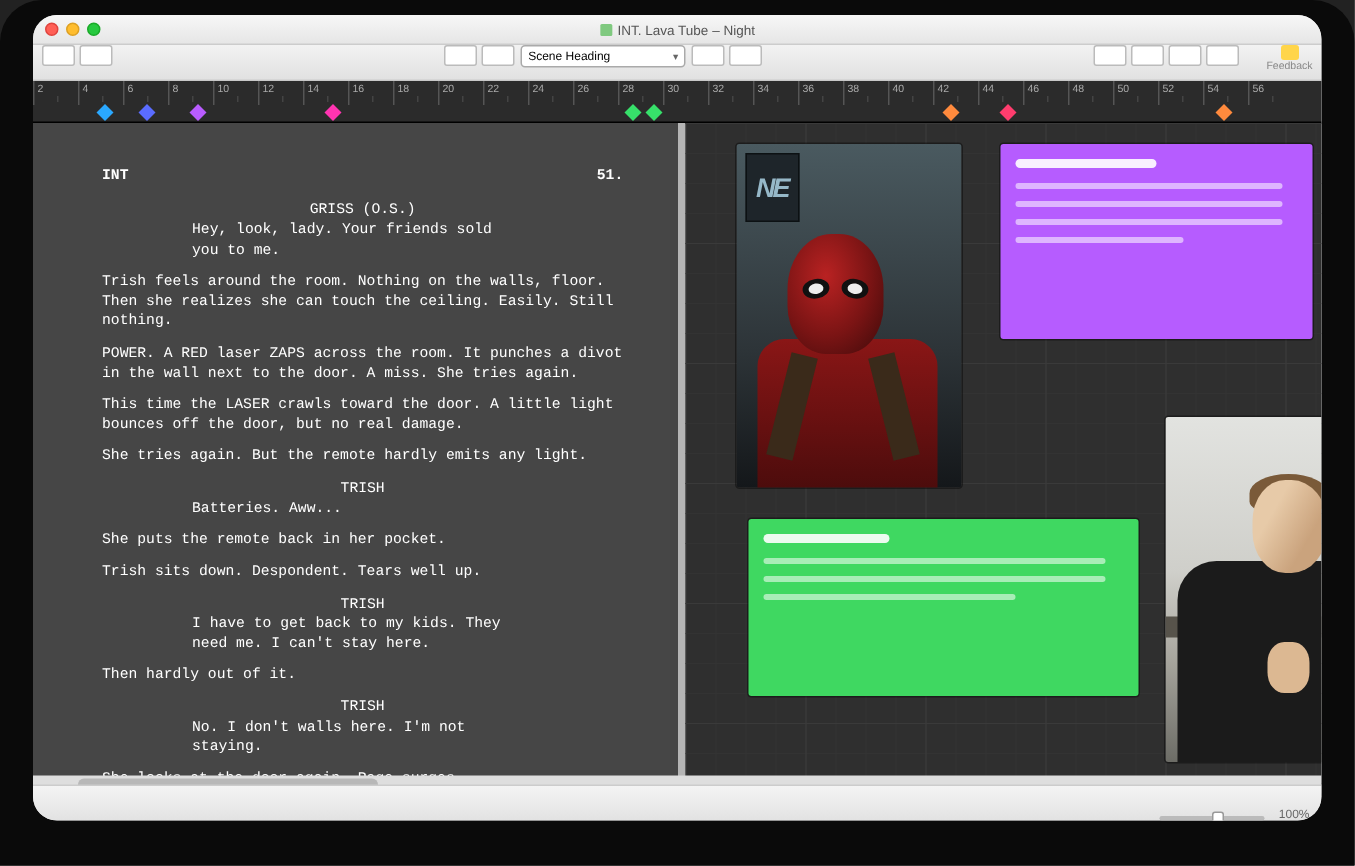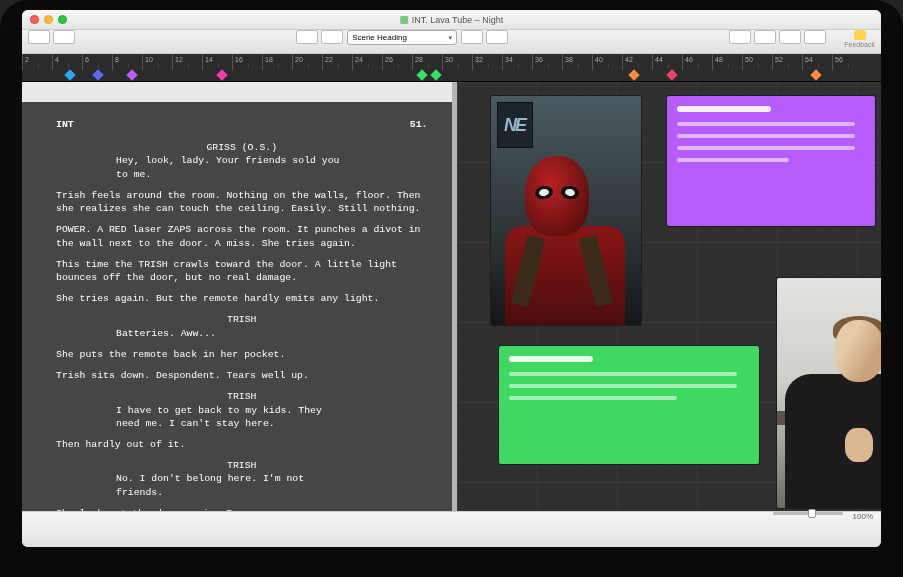--- a/index.html
+++ b/index.html
@@ -1,19 +1,19 @@
 <!DOCTYPE html>
 <html><head>
 <meta charset="utf-8">
 <style>
   * { box-sizing: border-box; margin: 0; padding: 0; }
   html, body { width: 903px; height: 577px; overflow: hidden; font-family: -apple-system, Helvetica, Arial, sans-serif; background:#1a1a1a; }
   .laptop { position:relative; width:903px; height:577px; background:#222; }
   .bezel { position:absolute; inset:0; background:#0a0a0a; border-radius:28px 28px 0 0; padding:10px 22px 30px 22px; }
-  .screen { position:relative; width:100%; height:100%; background:#e9e9e9; border-radius:6px; overflow:hidden; }
+  .screen { position:relative; width:100%; height:100%; background:#e9e9e9; border-radius:16px; overflow:hidden; }
   .chin { position:absolute; left:0; right:0; bottom:0; height:26px; background:linear-gradient(#d9d9d9,#bdbdbd); display:flex; align-items:center; justify-content:center; font-size:10px; color:#555; border-radius:0 0 16px 16px; }
   
   .titlebar { height:20px; background:linear-gradient(#f7f7f7,#e6e6e6); border-bottom:1px solid #ccc; display:flex; align-items:center; padding:0 8px; font-size:9px; color:#555; }
   .traffic { display:flex; gap:5px; }
   .dot { width:9px; height:9px; border-radius:50%; }
   .dot.r{background:#ff5f56;border:1px solid #e0443e;} .dot.y{background:#ffbd2e;border:1px solid #dea123;} .dot.g{background:#27c93f;border:1px solid #1aab29;}
   .title-center { position:absolute; left:50%; transform:translateX(-50%); display:flex; align-items:center; gap:4px; }
   .title-icon { width:8px; height:8px; background:#7fc97f; border-radius:1px; }
   
   .toolbar { height:24px; background:linear-gradient(#f2f2f2,#e1e1e1); border-bottom:1px solid #c8c8c8; display:flex; align-items:flex-start; padding:0 6px; gap:4px; font-size:9px; }
@@ -26,21 +26,21 @@
   .feedback-icon { width:12px; height:10px; background:#ffd54a; border-radius:2px; }
   
   .timeline { height:28px; background:#2b2b2b; border-bottom:1px solid #000; position:relative; overflow:hidden; }
   .ruler { position:absolute; top:0; left:0; right:0; height:16px; display:flex; }
   .tick { flex:0 0 auto; width:30px; border-left:1px solid #555; font-size:7px; color:#aaa; padding-left:2px; padding-top:2px; position:relative; }
   .tick::after{content:"";position:absolute;left:15px;top:10px;width:1px;height:4px;background:#444;}
   .marker-row { position:absolute; left:0; right:0; top:16px; height:12px; }
   .marker { position:absolute; width:8px; height:8px; transform:rotate(45deg); top:1px; }
   
   .main { position:absolute; top:72px; bottom:18px; left:0; right:0; display:flex; }
-  .left { flex:0 0 50%; background:#464646; color:#fff; font-family:"Courier New",monospace; font-size:9.8px; line-height:1.35; overflow:hidden; padding:4px; position:relative;margin-top:20px; }
+  .left { flex:0 0 50%; background:#464646; color:#fff; font-family:"Courier New",monospace; font-size:9.8px; line-height:1.35; overflow:hidden; padding:16px; position:relative; }
   .page { padding:12px 20px 12px 30px; }
   .slug-row { display:flex; justify-content:space-between; font-weight:bold; margin-bottom:10px; }
   .char { text-align:center; margin-left:90px; margin-right:90px; }
   .dialog { margin-left:60px; margin-right:80px; margin-bottom:8px; }
   .action { margin-bottom:8px; }
   .splitter { width:5px; background:#b5b5b5; cursor:col-resize; }
   
   .right { flex:1; background:#2f2f2f; position:relative; overflow:hidden;
     background-image:
       linear-gradient(#3a3a3a 1px,transparent 1px),
@@ -65,21 +65,21 @@
   .dp-strap { position:absolute; top:140px; left:28px; width:18px; height:70px; background:#3a2a1a; transform:rotate(14deg); }
   .dp-strap.rt { left:96px; transform:rotate(-14deg); }
   
   .man-bg { width:100%; height:100%; background:linear-gradient(180deg,#e2e3e0 0%,#cfcfca 45%,#a8a69e 70%,#6c6c66 100%); position:relative; }
   .man-horizon { position:absolute; left:0; right:0; top:58%; height:14px; background:#57534b; }
   .man-head { position:absolute; top:42px; right:42px; width:50px; height:62px; background:linear-gradient(120deg,#e7caa8 30%,#caa37d 70%); border-radius:44% 48% 48% 44%; }
   .man-hair { position:absolute; top:38px; right:42px; width:52px; height:26px; background:#7a5a39; border-radius:50% 50% 30% 30%; }
   .man-body { position:absolute; top:96px; right:12px; width:130px; height:160px; background:#1b1b1b; border-radius:26px 26px 0 0; }
   .man-hand { position:absolute; top:150px; right:54px; width:28px; height:34px; background:#dcb892; border-radius:40%; }
   
-  .status { position:absolute; left:0; right:0; bottom:0; height:36px; background:linear-gradient(#f4f4f4,#e2e2e2); border-top:1px solid #ccc; display:flex; align-items:flex-start; justify-content:flex-end; padding:0 8px; gap:10px; font-size:8px; color:#666; }
+  .status { position:absolute; left:0; right:0; bottom:0; height:24px; background:linear-gradient(#f4f4f4,#e2e2e2); border-top:1px solid #ccc; display:flex; align-items:flex-end; justify-content:flex-end; padding:0 8px; gap:10px; font-size:8px; color:#666; }
   .zoom-slider { width:70px; height:3px; background:#bbb; border-radius:2px; position:relative; }
   .zoom-thumb { position:absolute; top:-3px; left:50%; width:8px; height:9px; background:#fff; border:1px solid #999; border-radius:2px; }
   .hscroll { position:absolute; left:0; bottom:18px; height:12px; right:0; background:#dedede; }
   .hscroll-thumb { position:absolute; left:30px; width:200px; top:2px; bottom:2px; background:#b8b8b8; border-radius:4px; }
 </style>
 </head>
 <body>
 
 <div class="laptop">
   <div class="bezel">
@@ -177,31 +177,31 @@
         <div class="left">
           <div class="page" id="script-page">
             <div class="slug-row">
               <span>INT</span>
               <span>51.</span>
             </div>
           <div class="char">GRISS (O.S.)</div>
               <div class="dialog">Hey, look, lady. Your friends sold you to me.</div>
               <div class="action">Trish feels around the room. Nothing on the walls, floor. Then she realizes she can touch the ceiling. Easily. Still nothing.</div>
               <div class="action">POWER. A RED laser ZAPS across the room. It punches a divot in the wall next to the door. A miss. She tries again.</div>
-              <div class="action">This time the TRISH crawls toward the door. A little light bounces off the door, but no real damage.</div>
+              <div class="action">This time the LASER crawls toward the door. A little light bounces off the door, but no real damage.</div>
               <div class="action">She tries again. But the remote hardly emits any light.</div>
               <div class="char">TRISH</div>
               <div class="dialog">Batteries. Aww...</div>
               <div class="action">She puts the remote back in her pocket.</div>
               <div class="action">Trish sits down. Despondent. Tears well up.</div>
               <div class="char">TRISH</div>
               <div class="dialog">I have to get back to my kids. They need me. I can't stay here.</div>
               <div class="action">Then hardly out of it.</div>
               <div class="char">TRISH</div>
-              <div class="dialog">No. I don't belong here. I'm not friends.</div>
+              <div class="dialog">No. I don't walls here. I'm not staying.</div>
               <div class="action">She looks at the door again. Rage surges.</div>
             </div>
         </div>
 
         <div class="splitter"></div>
 
         <div class="right">
           <div class="card img-card" style="top:14px; left:34px; width:150px; height:229px;font-style:italic;">
             <div class="dp-bg">
               <div class="dp-sign">NE</div>

